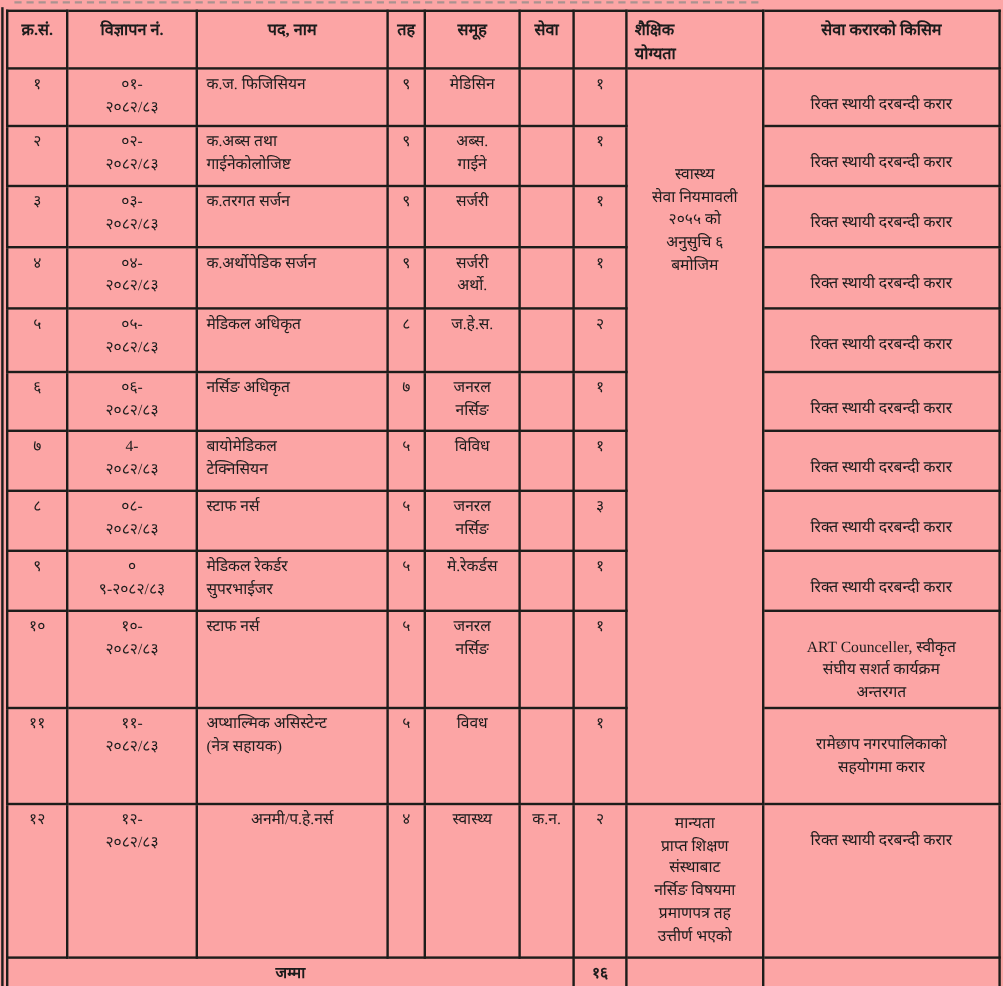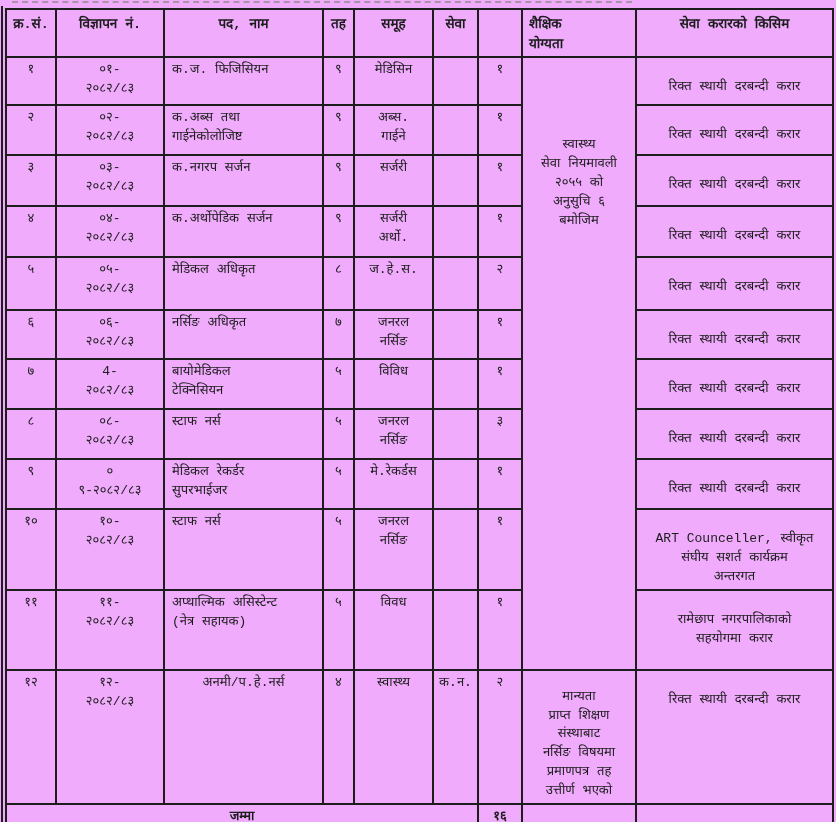--- a/index.html
+++ b/index.html
@@ -2,22 +2,22 @@
 <html><head>
 <meta charset="utf-8">
 <style>
   * { box-sizing: border-box; }
   html, body { margin: 0; padding: 0; }
   .page {
     position: relative;
     width: 836px;
     height: 822px;
     overflow: hidden;
-    background: #f0abfc;
-    font-family: Liberation Mono, monospace;
+    background: #fca5a5;
+    font-family: Liberation Serif, serif;
     color: #1c1c1c;
   }
   .top-dashes {
     position: absolute;
     top: 1px; left: 12px; width: 620px; height: 0;
     border-top: 2px dashed #8a8a86;
     opacity: .7;
   }
   .left-double-line {
     position: absolute;
@@ -44,21 +44,21 @@
   }
   .vtab th {
     font-weight: bold;
     font-size: 13.5px;
     padding-top: 5px;
   }
   th.qual-h { text-align: left; padding-left: 6px; margin-left: 32px; }
   td.post { text-align: left; padding-left: 7px; }
   td.post-center { }
   td.qual-merged { padding-top: 78px; font-size: 13px; }
-  td.qual-small { padding-top: 17px; }
+  td.qual-small { padding-top: 6px; }
   td.contract { padding-top: 20px; }
   tr.total-row td { font-weight: bold; padding-top: 3px; }
 </style>
 </head>
 <body>
 
 <div class="page">
   <div class="top-dashes"></div>
   <div class="left-double-line"></div>
 
@@ -117,21 +117,21 @@
 गाईने</td>
       <td></td>
       <td>१</td>
       <td class="contract">रिक्त स्थायी दरबन्दी करार</td>
     </tr>
 
     <tr style="height:51px">
       <td>३</td>
       <td>०३-
 २०८२/८३</td>
-      <td class="post">क.नगरप सर्जन</td>
+      <td class="post">क.तरगत सर्जन</td>
       <td>९</td>
       <td>सर्जरी</td>
       <td></td>
       <td>१</td>
       <td class="contract">रिक्त स्थायी दरबन्दी करार</td>
     </tr>
 
     <tr style="height:51px">
       <td>४</td>
       <td>०४-

